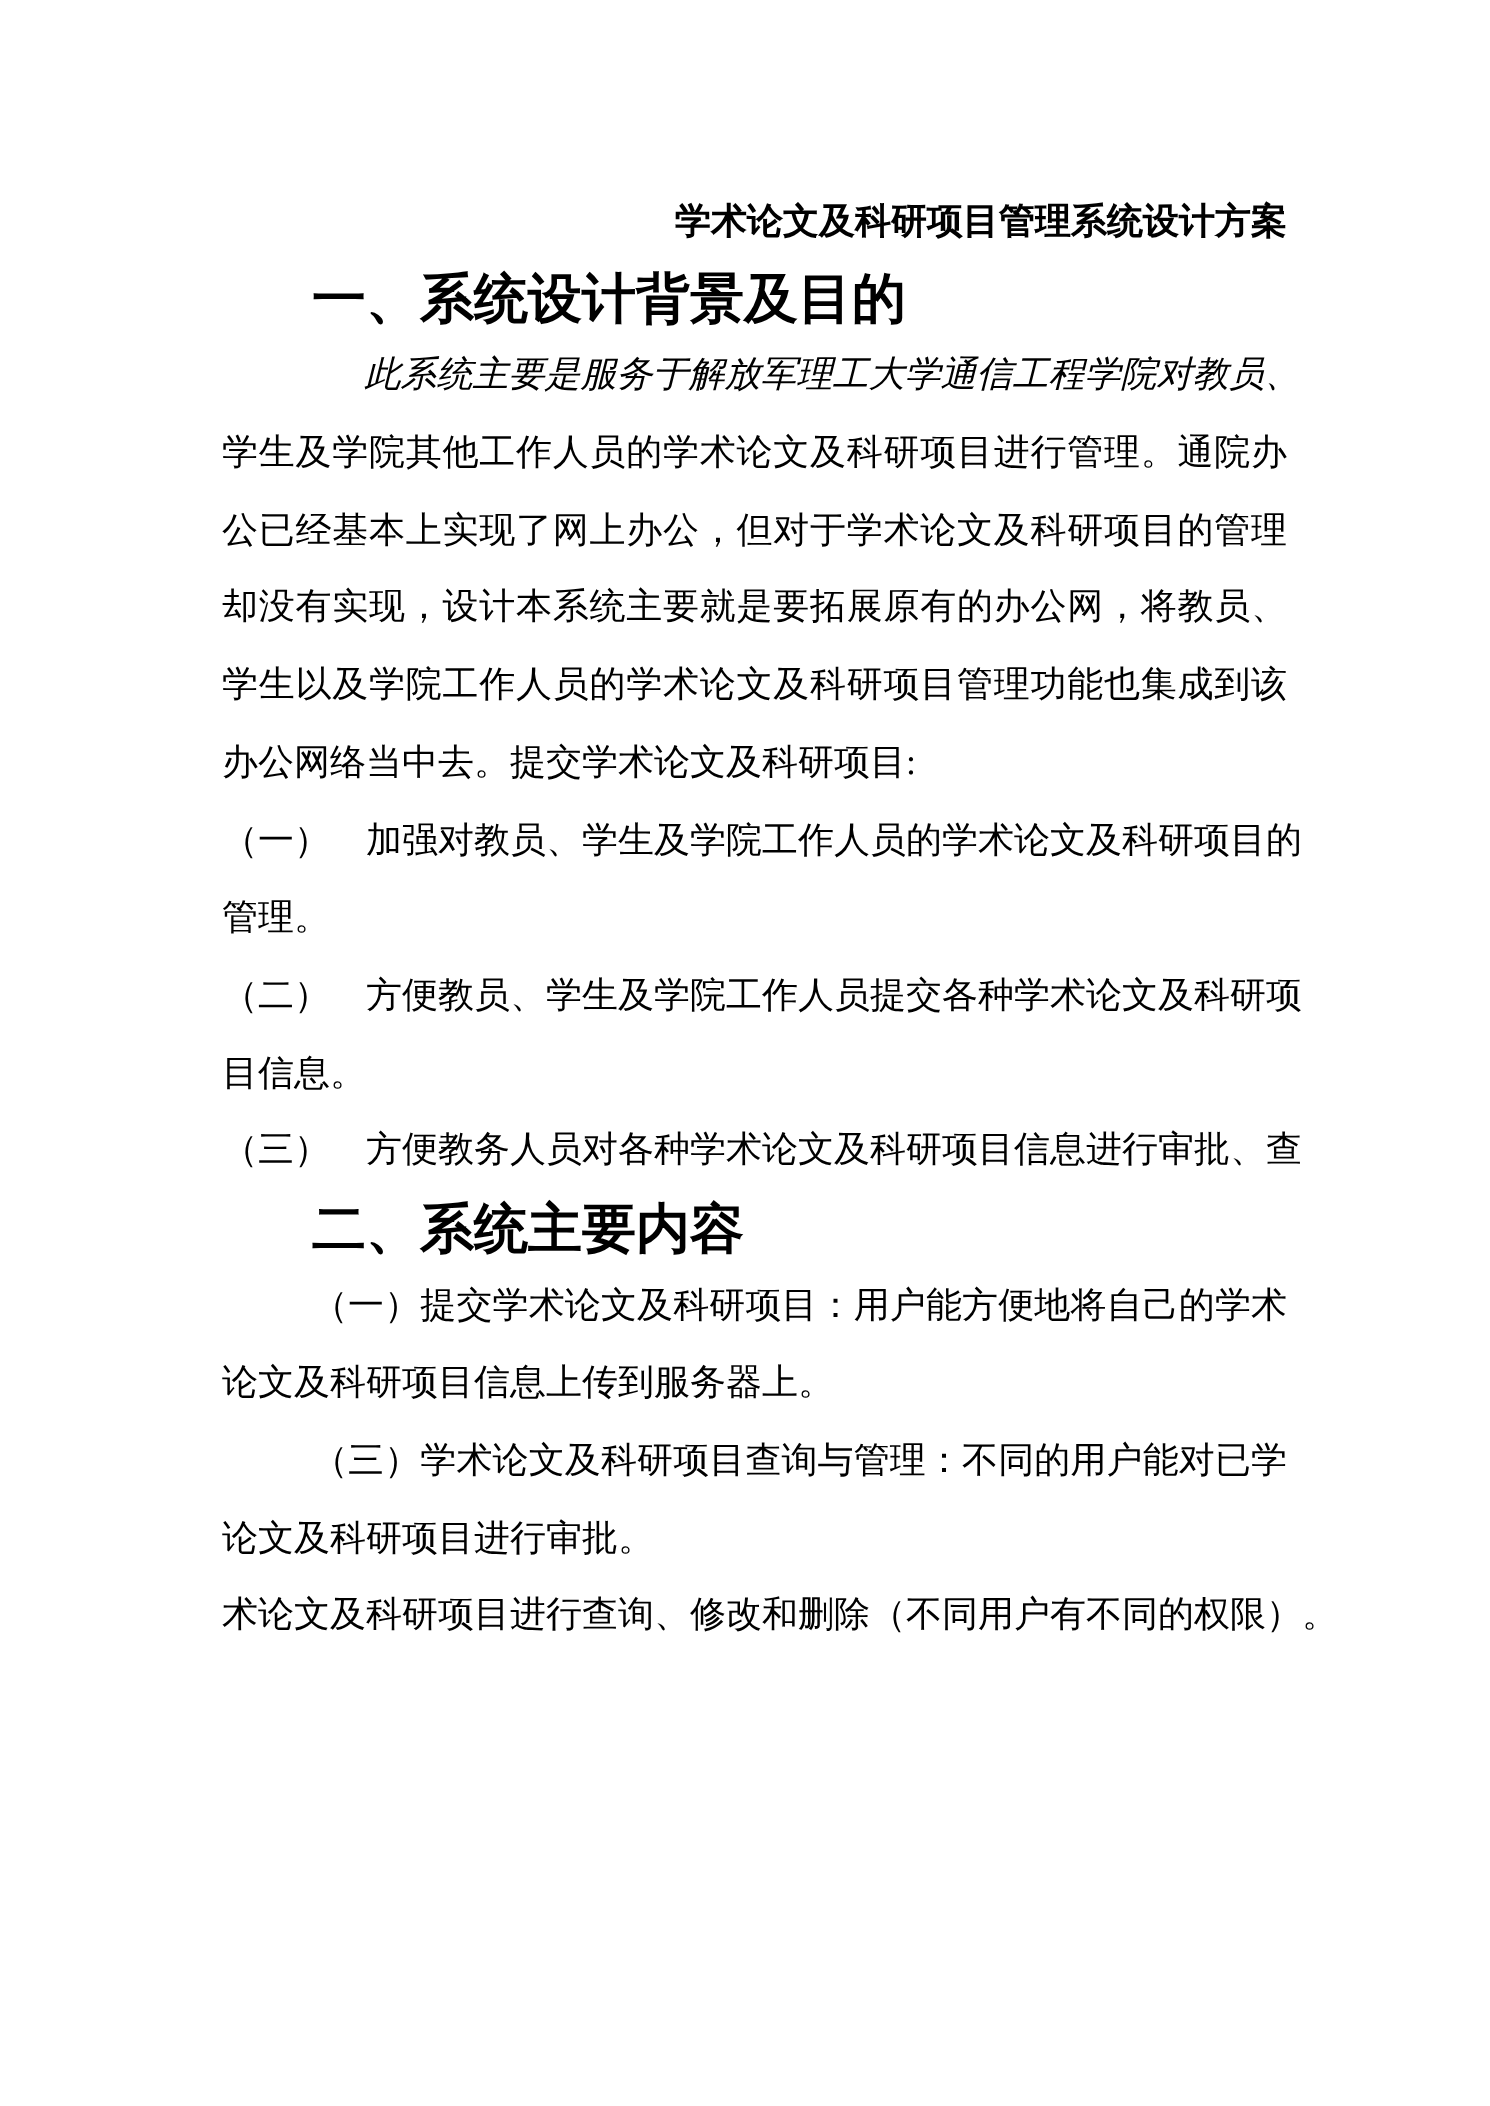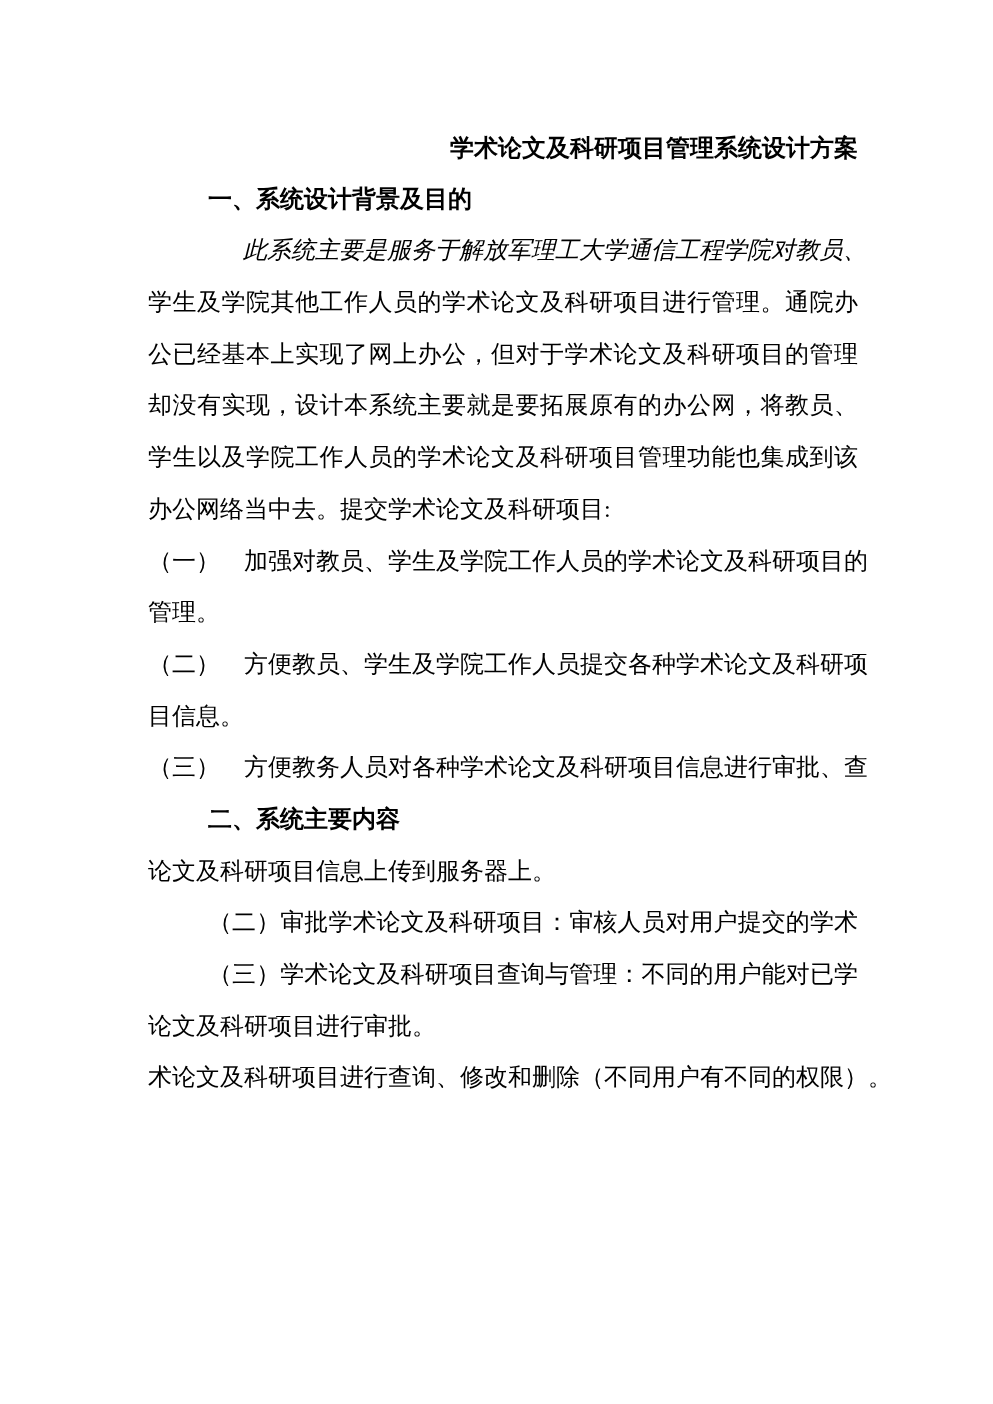--- a/index.html
+++ b/index.html
@@ -37,21 +37,21 @@
   }
   .title {
     font-family: Liberation Sans, sans-serif;
     font-weight: bold;
     font-size: 24px;
     text-align: right;
     letter-spacing: 0;
   }
   .heading {
     font-weight: bold;
-    font-size: 24px;
+    font-size: 36px;
     padding-left: 60px;
   }
   .indent-para {
     padding-left: 95px;
     font-style: italic;
   }
   .indent-2 {
     padding-left: 60px;
   }
 </style>
@@ -73,20 +73,20 @@
     <div class="line body">办公网络当中去。提交学术论文及科研项目:</div>
 
     <div class="line body just">（一）　加强对教员、学生及学院工作人员的学术论文及科研项目的</div>
     <div class="line body">管理。</div>
     <div class="line body just">（二）　方便教员、学生及学院工作人员提交各种学术论文及科研项</div>
     <div class="line body">目信息。</div>
     <div class="line body just">（三）　方便教务人员对各种学术论文及科研项目信息进行审批、查</div>
 
     <div class="line heading">二、系统主要内容</div>
 
+    <div class="line body indent-2 just">（一）提交学术论文及科研项目：用户能方便地将自己的学术</div>
     <div class="line body">论文及科研项目信息上传到服务器上。</div>
-    <div class="line body indent-2 just">（二）审批学术论文及科研项目：审核人员对用户提交的学术</div>
     <div class="line body indent-2 just">（三）学术论文及科研项目查询与管理：不同的用户能对已学</div>
     <div class="line body">论文及科研项目进行审批。</div>
     <div class="line body">术论文及科研项目进行查询、修改和删除（不同用户有不同的权限）。</div>
 
   </div>
 </div>
 
 </body></html>

